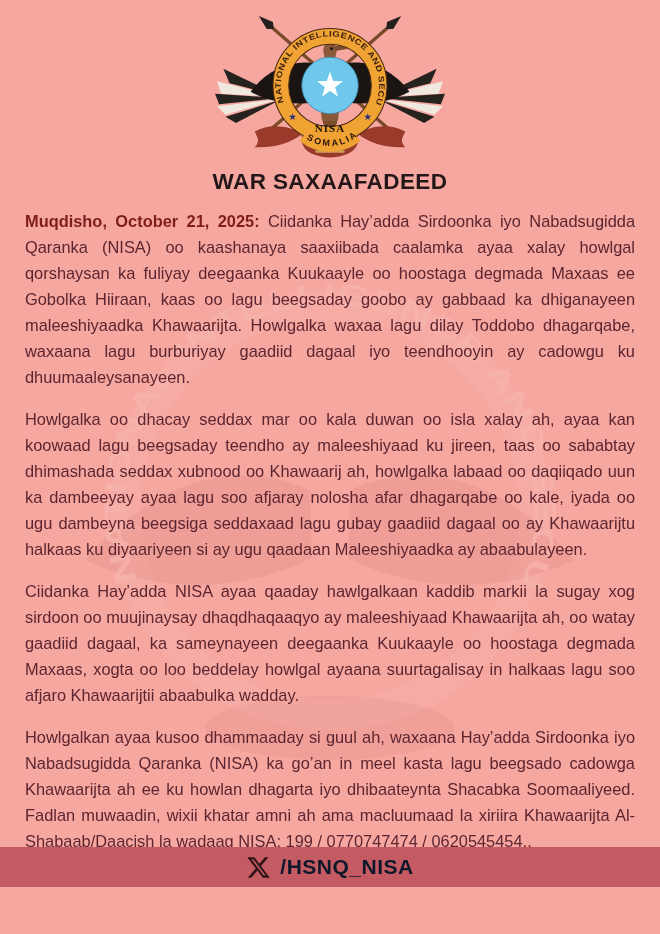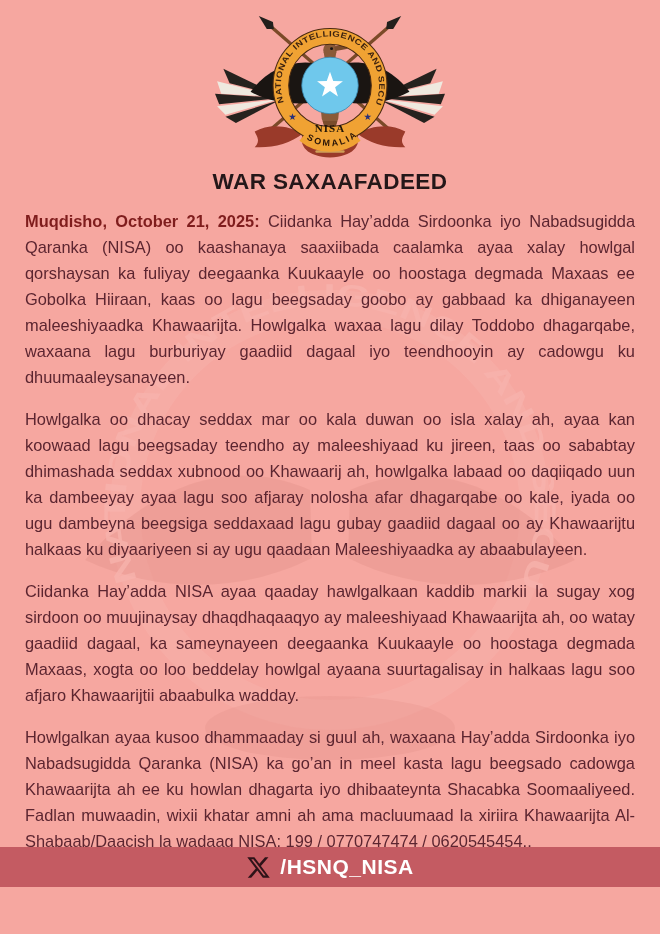--- a/index.html
+++ b/index.html
@@ -16,21 +16,21 @@
   h1.page-title{margin:4px 0 0 0;font-size:22.5px;font-weight:800;letter-spacing:.4px;color:#241719;}
 
   main{padding:13px 25px 0 25px;}
   main p{margin:0 0 16px 0;font-size:16.4px;line-height:26px;text-align:justify;color:#5c2530;}
   main p b{color:#7f1d1d;font-weight:bold;}
 
   .closing{margin-top:5px;text-align:center;font-size:17.5px;font-weight:bold;letter-spacing:.5px;color:#241418;}
 
   footer{position:absolute;left:0;right:0;bottom:4px;height:40px;background:#c45b62;
          display:flex;align-items:center;justify-content:center;gap:9px;z-index:2;}
-  .handle{font-size:21px;font-weight:bold;letter-spacing:.5px;color:#ffffff;}
+  .handle{font-size:21px;font-weight:bold;letter-spacing:.5px;color:#0f172a;}
   .x-icon{width:25px;height:25px;display:block;}
 </style>
 </head>
 <body>
 
 <div class="page">
 
   <svg class="watermark" viewBox="0 0 660 560" aria-hidden="true">
     <g opacity="0.13">
       <path id="wmArc" d="M 137.4,320.1 A 205,205 0 1 1 522.6,320.1" fill="none"></path>

